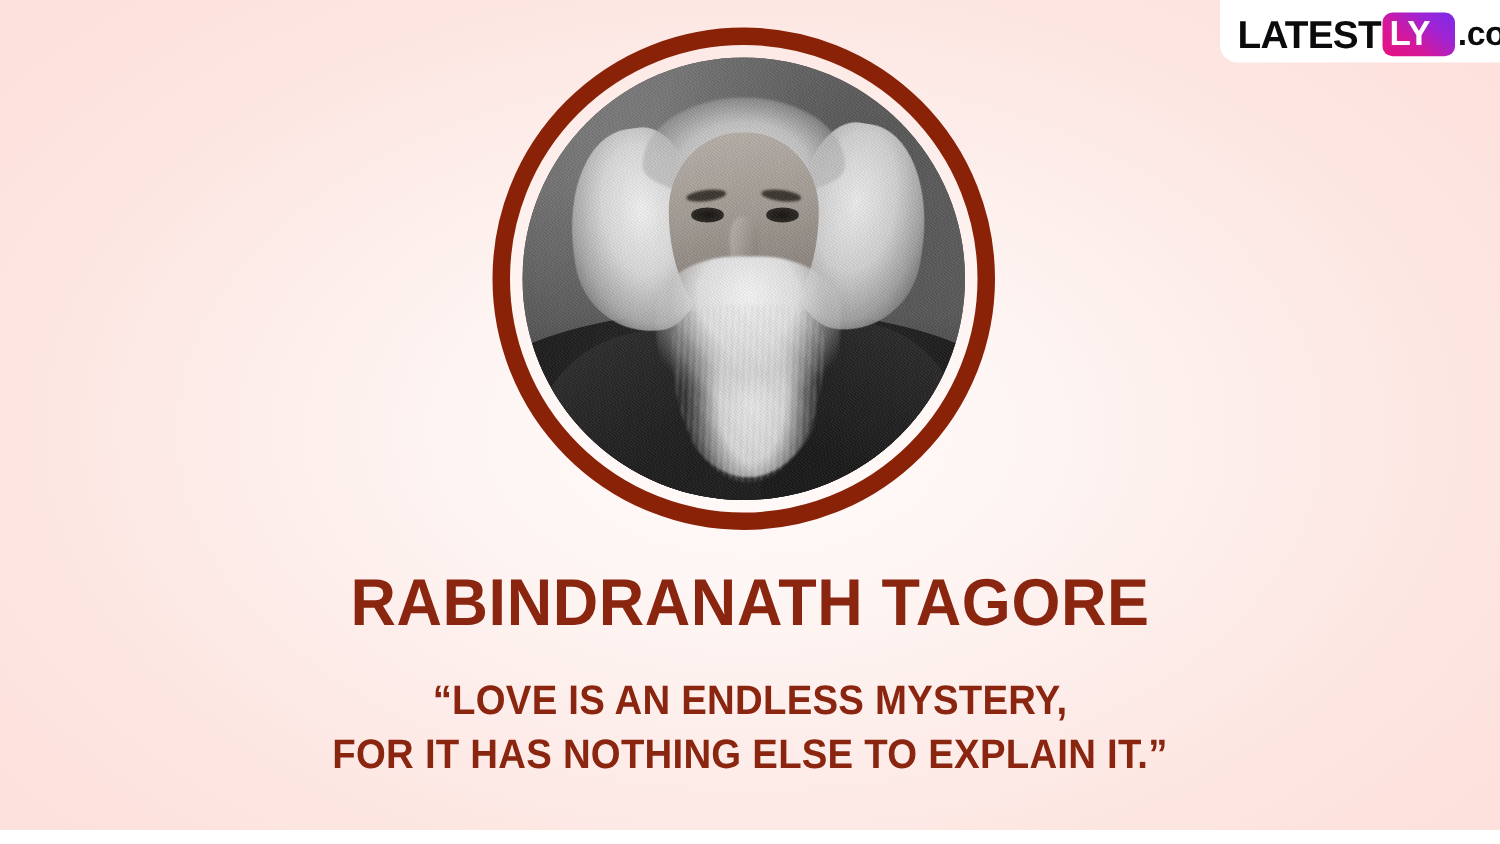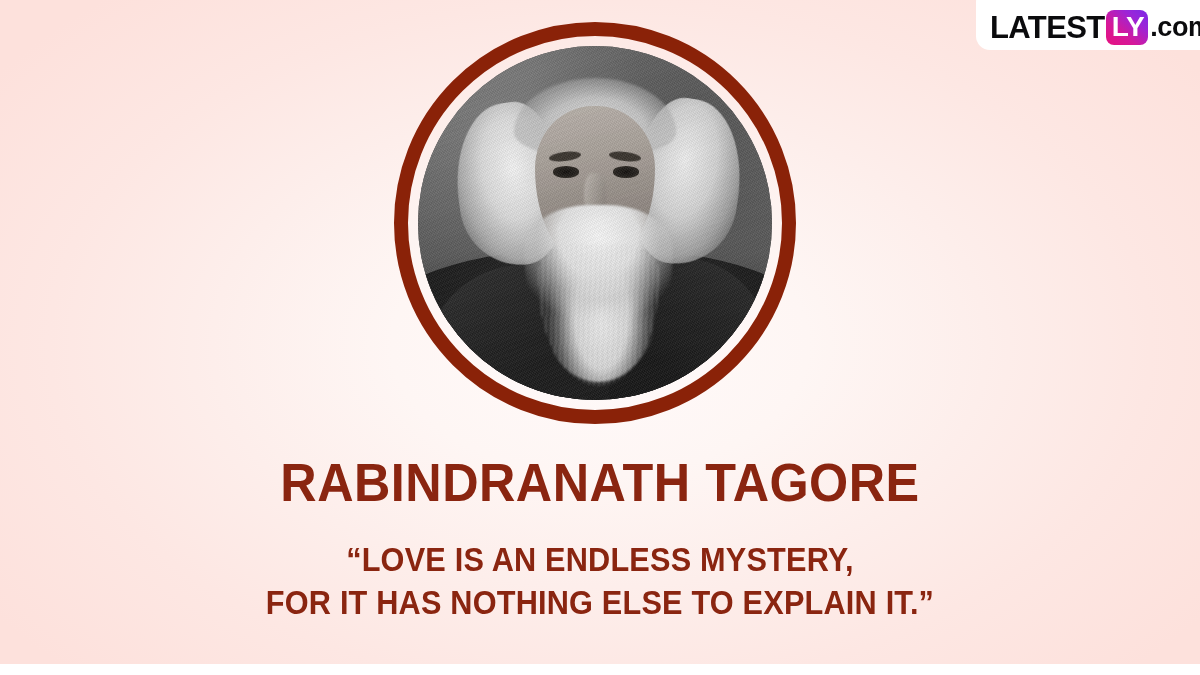--- a/index.html
+++ b/index.html
@@ -51,21 +51,21 @@
   #logo .word-latest {
     font-family: "Liberation Sans", sans-serif;
     font-weight: bold;
     font-size: 31px;
     letter-spacing: -0.6px;
     color: #0b0b0d;
   }
   #logo .ly-badge {
     display: inline-block;
     margin: 0 2px 0 1px;
-    padding: 3px 4px 4px 6px;
+    padding: 3px 20px 4px 6px;
     border-radius: 8px;
     background: linear-gradient(40deg, #e6127f 0%, #d5189a 35%, #9b25d8 72%, #7b2ae6 100%);
     color: #ffffff;
     font-family: "Liberation Sans", sans-serif;
     font-weight: bold;
     font-size: 28px;
     letter-spacing: -0.3px;
     line-height: 1;
   }
   #logo .word-com {

